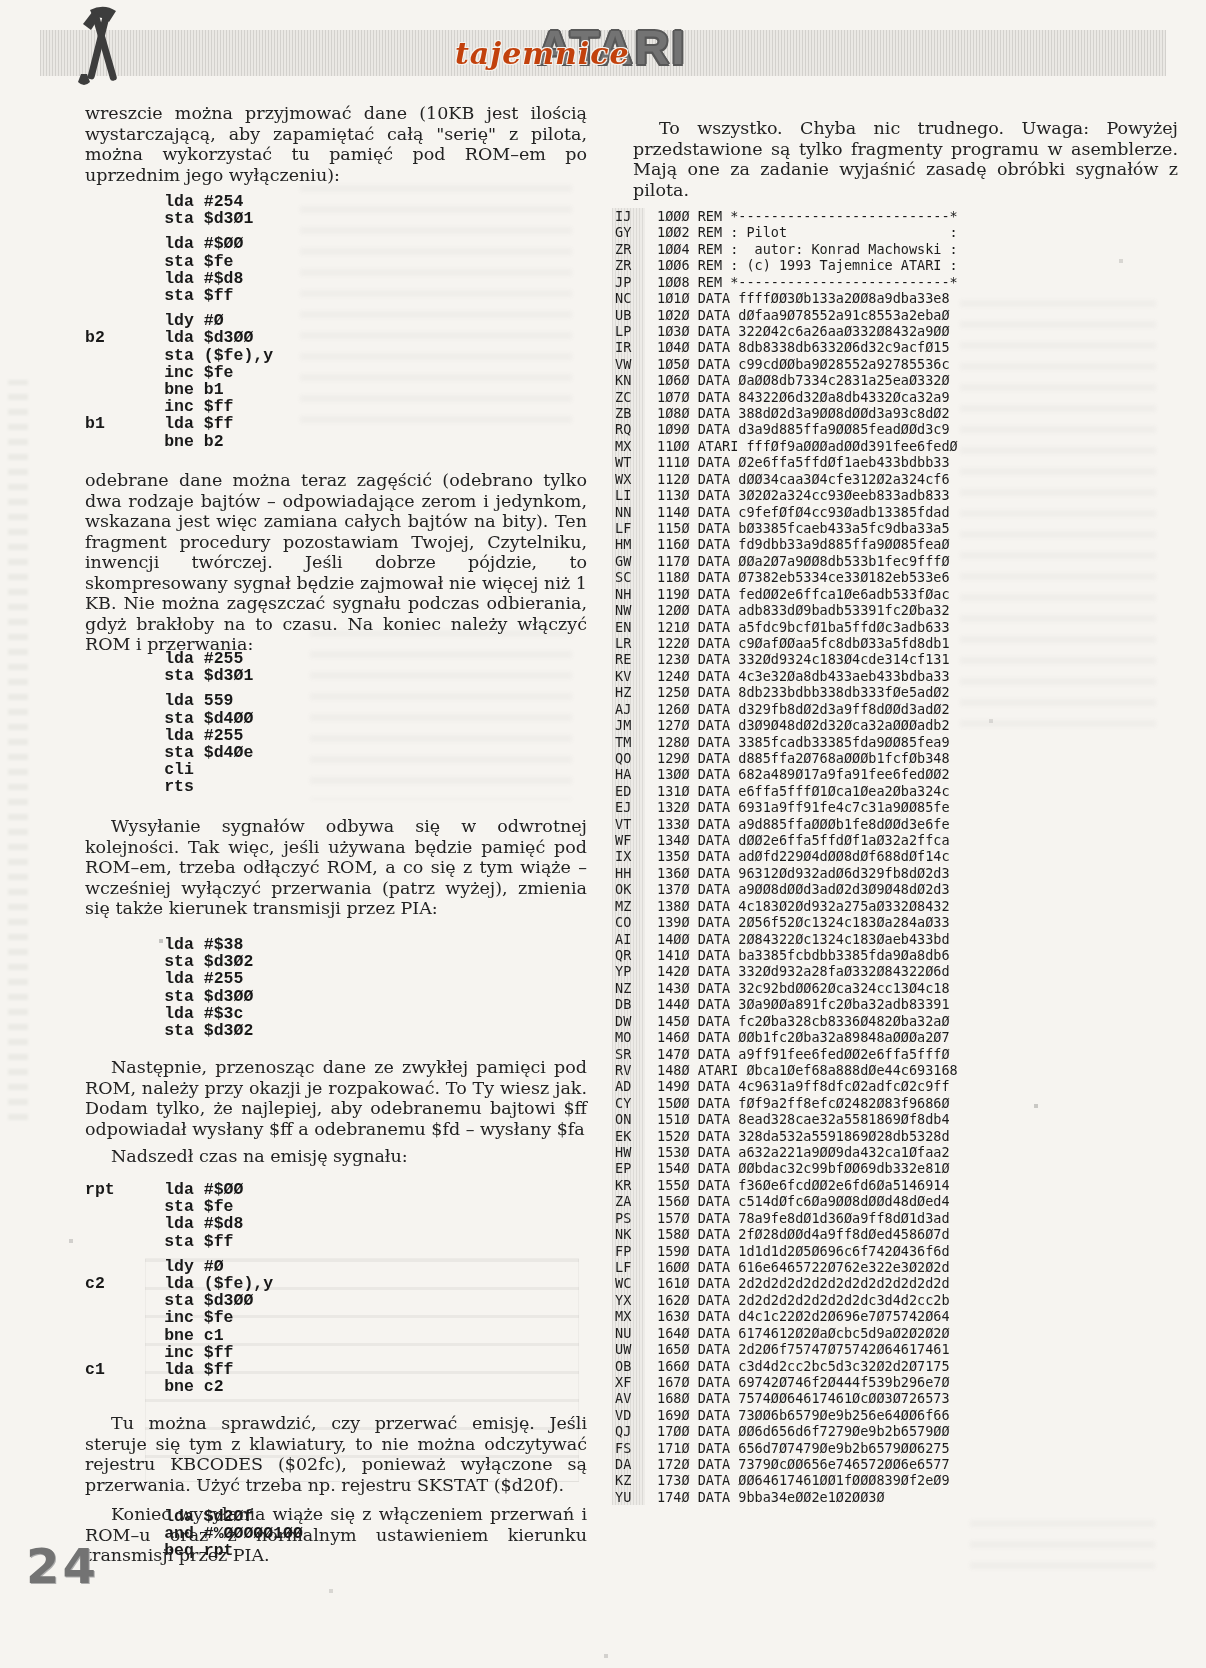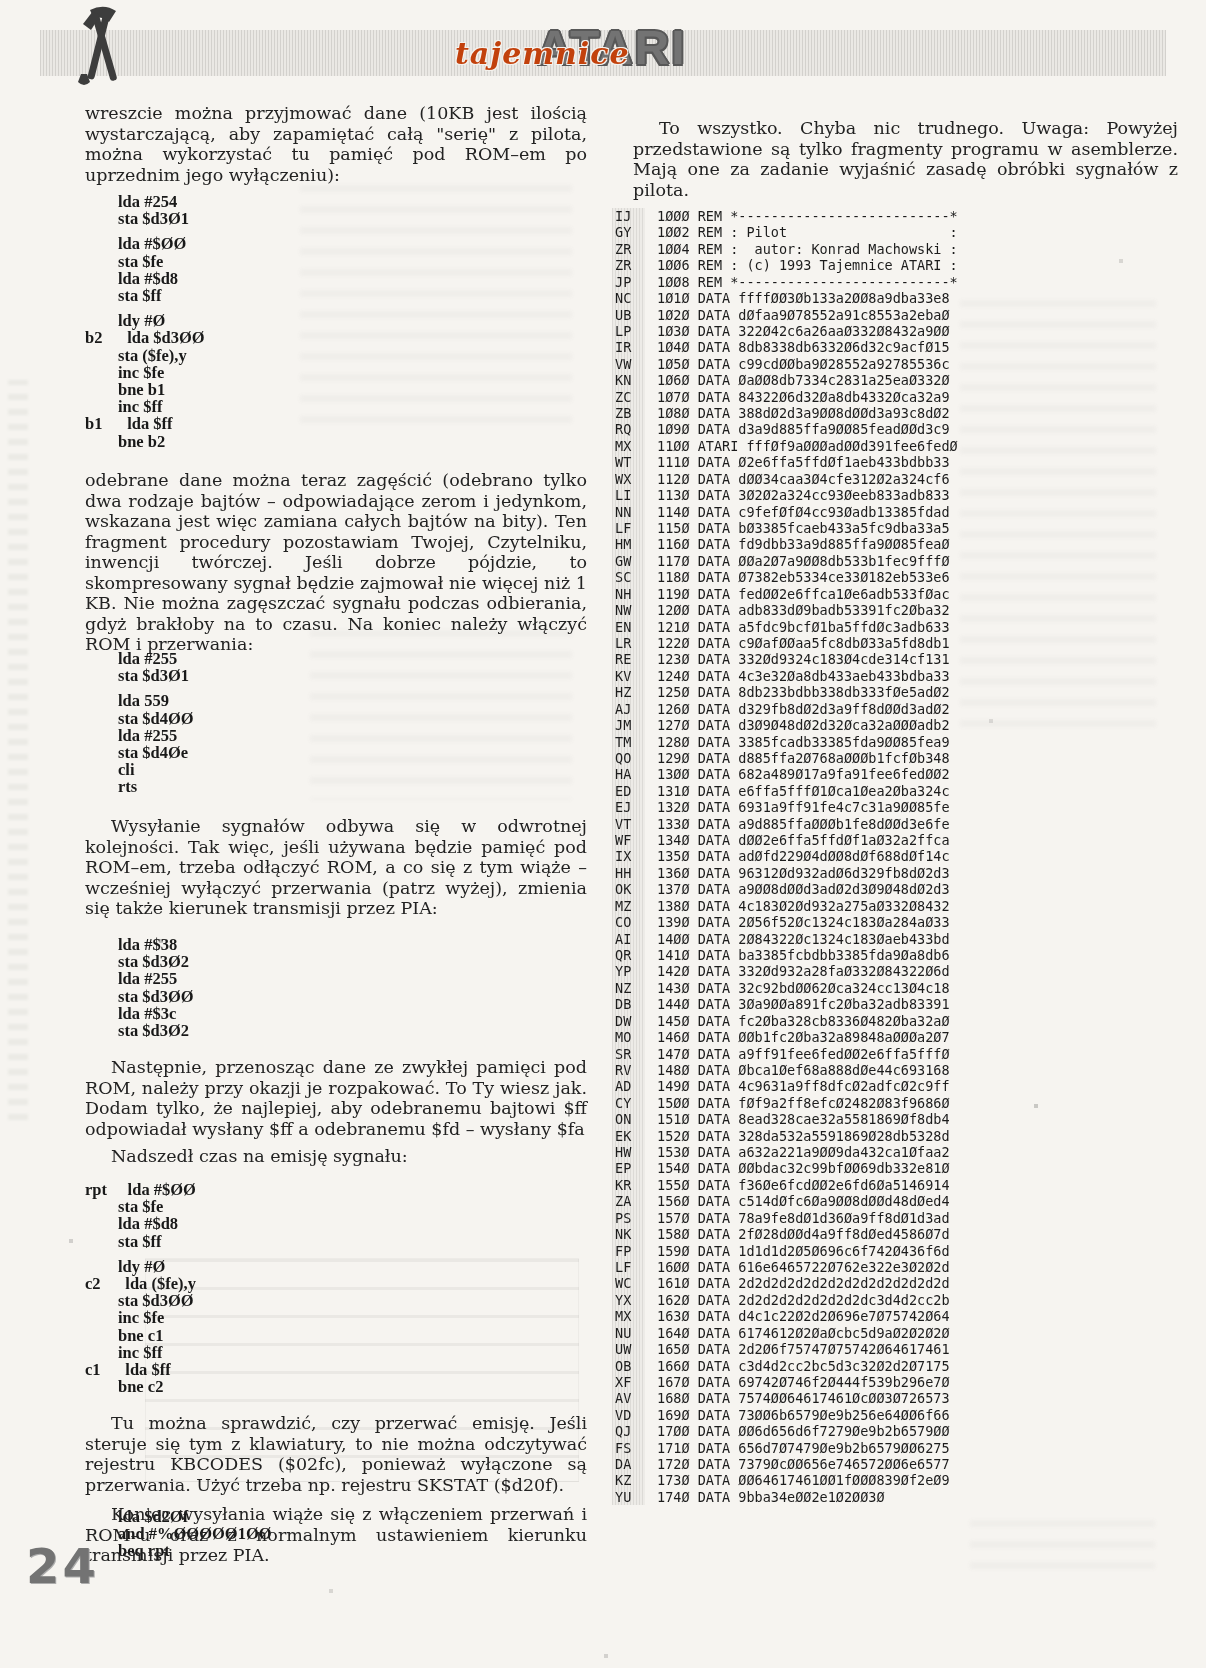--- a/index.html
+++ b/index.html
@@ -18,21 +18,21 @@
         font-style:italic;font-weight:bold;font-size:30px;color:#c2410c;letter-spacing:1px;
         text-shadow:1px 1px 0 #f4f2ee,-1px -1px 0 #f4f2ee,1px -1px 0 #f4f2ee,-1px 1px 0 #f4f2ee;}
   
   .lp{position:absolute;left:85px;width:502px;margin:0;font-size:17.5px;line-height:20.5px;
       text-align:justify;z-index:2;}
   .rp{position:absolute;left:618px;width:545px;margin:15px;font-size:17.5px;line-height:20.5px;
       text-align:justify;z-index:2;}
   .ind{text-indent:26px;}
   
   .code{position:absolute;left:85px;z-index:2;}
-  .cgroup{margin:0 0 8px 0;font-family:Liberation Serif, serif;font-weight:bold;
+  .cgroup{margin:0 0 8px 0;font-family:Liberation Mono, monospace;font-weight:bold;
       font-size:16.5px;line-height:17.2px;color:#191919;}
   
   .listing{position:absolute;left:612px;top:208px;z-index:2;}
   .lrow{font-family:"DejaVu Sans Mono",monospace;font-size:13.5px;line-height:16.42px;
       white-space:pre;color:#1c1c1c;}
   .lrow .chk{display:inline-block;width:30px;padding-left:3px;
       background:repeating-linear-gradient(90deg,#dcdad6 0 1px,#edebe7 1px 3px);}
   .lrow .ltxt{margin-left:12px;}
   
   .pageno{position:absolute;left:26px;top:1538px;z-index:2;font-family:"DejaVu Sans",sans-serif;
@@ -196,21 +196,21 @@
         <div class="lrow"><span class="chk">MZ</span><span class="ltxt">138Ø DATA 4c183Ø2Ød932a275aØ332Ø8432</span></div>
         <div class="lrow"><span class="chk">CO</span><span class="ltxt">139Ø DATA 2Ø56f52Øc1324c183Øa284aØ33</span></div>
         <div class="lrow"><span class="chk">AI</span><span class="ltxt">14ØØ DATA 2Ø84322Øc1324c183Øaeb433bd</span></div>
         <div class="lrow"><span class="chk">QR</span><span class="ltxt">141Ø DATA ba3385fcbdbb3385fda9Øa8db6</span></div>
         <div class="lrow"><span class="chk">YP</span><span class="ltxt">142Ø DATA 332Ød932a28faØ332Ø84322Ø6d</span></div>
         <div class="lrow"><span class="chk">NZ</span><span class="ltxt">143Ø DATA 32c92bdØØ62Øca324cc13Ø4c18</span></div>
         <div class="lrow"><span class="chk">DB</span><span class="ltxt">144Ø DATA 3Øa9ØØa891fc2Øba32adb83391</span></div>
         <div class="lrow"><span class="chk">DW</span><span class="ltxt">145Ø DATA fc2Øba328cb8336Ø482Øba32aØ</span></div>
         <div class="lrow"><span class="chk">MO</span><span class="ltxt">146Ø DATA ØØb1fc2Øba32a89848aØØØa2Ø7</span></div>
         <div class="lrow"><span class="chk">SR</span><span class="ltxt">147Ø DATA a9ff91fee6fedØØ2e6ffa5fffØ</span></div>
-        <div class="lrow"><span class="chk">RV</span><span class="ltxt">148Ø DATA Øbca1Øef68a888dØe44c693168</span></div>
+        <div class="lrow"><span class="chk">RV</span><span class="ltxt">148Ø ATARI Øbca1Øef68a888dØe44c693168</span></div>
         <div class="lrow"><span class="chk">AD</span><span class="ltxt">149Ø DATA 4c9631a9ff8dfcØ2adfcØ2c9ff</span></div>
         <div class="lrow"><span class="chk">CY</span><span class="ltxt">15ØØ DATA fØf9a2ff8efcØ2482Ø83f9686Ø</span></div>
         <div class="lrow"><span class="chk">ON</span><span class="ltxt">151Ø DATA 8ead328cae32a5581869Øf8db4</span></div>
         <div class="lrow"><span class="chk">EK</span><span class="ltxt">152Ø DATA 328da532a5591869Ø28db5328d</span></div>
         <div class="lrow"><span class="chk">HW</span><span class="ltxt">153Ø DATA a632a221a9ØØ9da432ca1Øfaa2</span></div>
         <div class="lrow"><span class="chk">EP</span><span class="ltxt">154Ø DATA ØØbdac32c99bfØØ69db332e81Ø</span></div>
         <div class="lrow"><span class="chk">KR</span><span class="ltxt">155Ø DATA f36Øe6fcdØØ2e6fd6Øa5146914</span></div>
         <div class="lrow"><span class="chk">ZA</span><span class="ltxt">156Ø DATA c514dØfc6Øa9ØØ8dØØd48dØed4</span></div>
         <div class="lrow"><span class="chk">PS</span><span class="ltxt">157Ø DATA 78a9fe8dØ1d36Øa9ff8dØ1d3ad</span></div>
         <div class="lrow"><span class="chk">NK</span><span class="ltxt">158Ø DATA 2fØ28dØØd4a9ff8dØed4586Ø7d</span></div>

